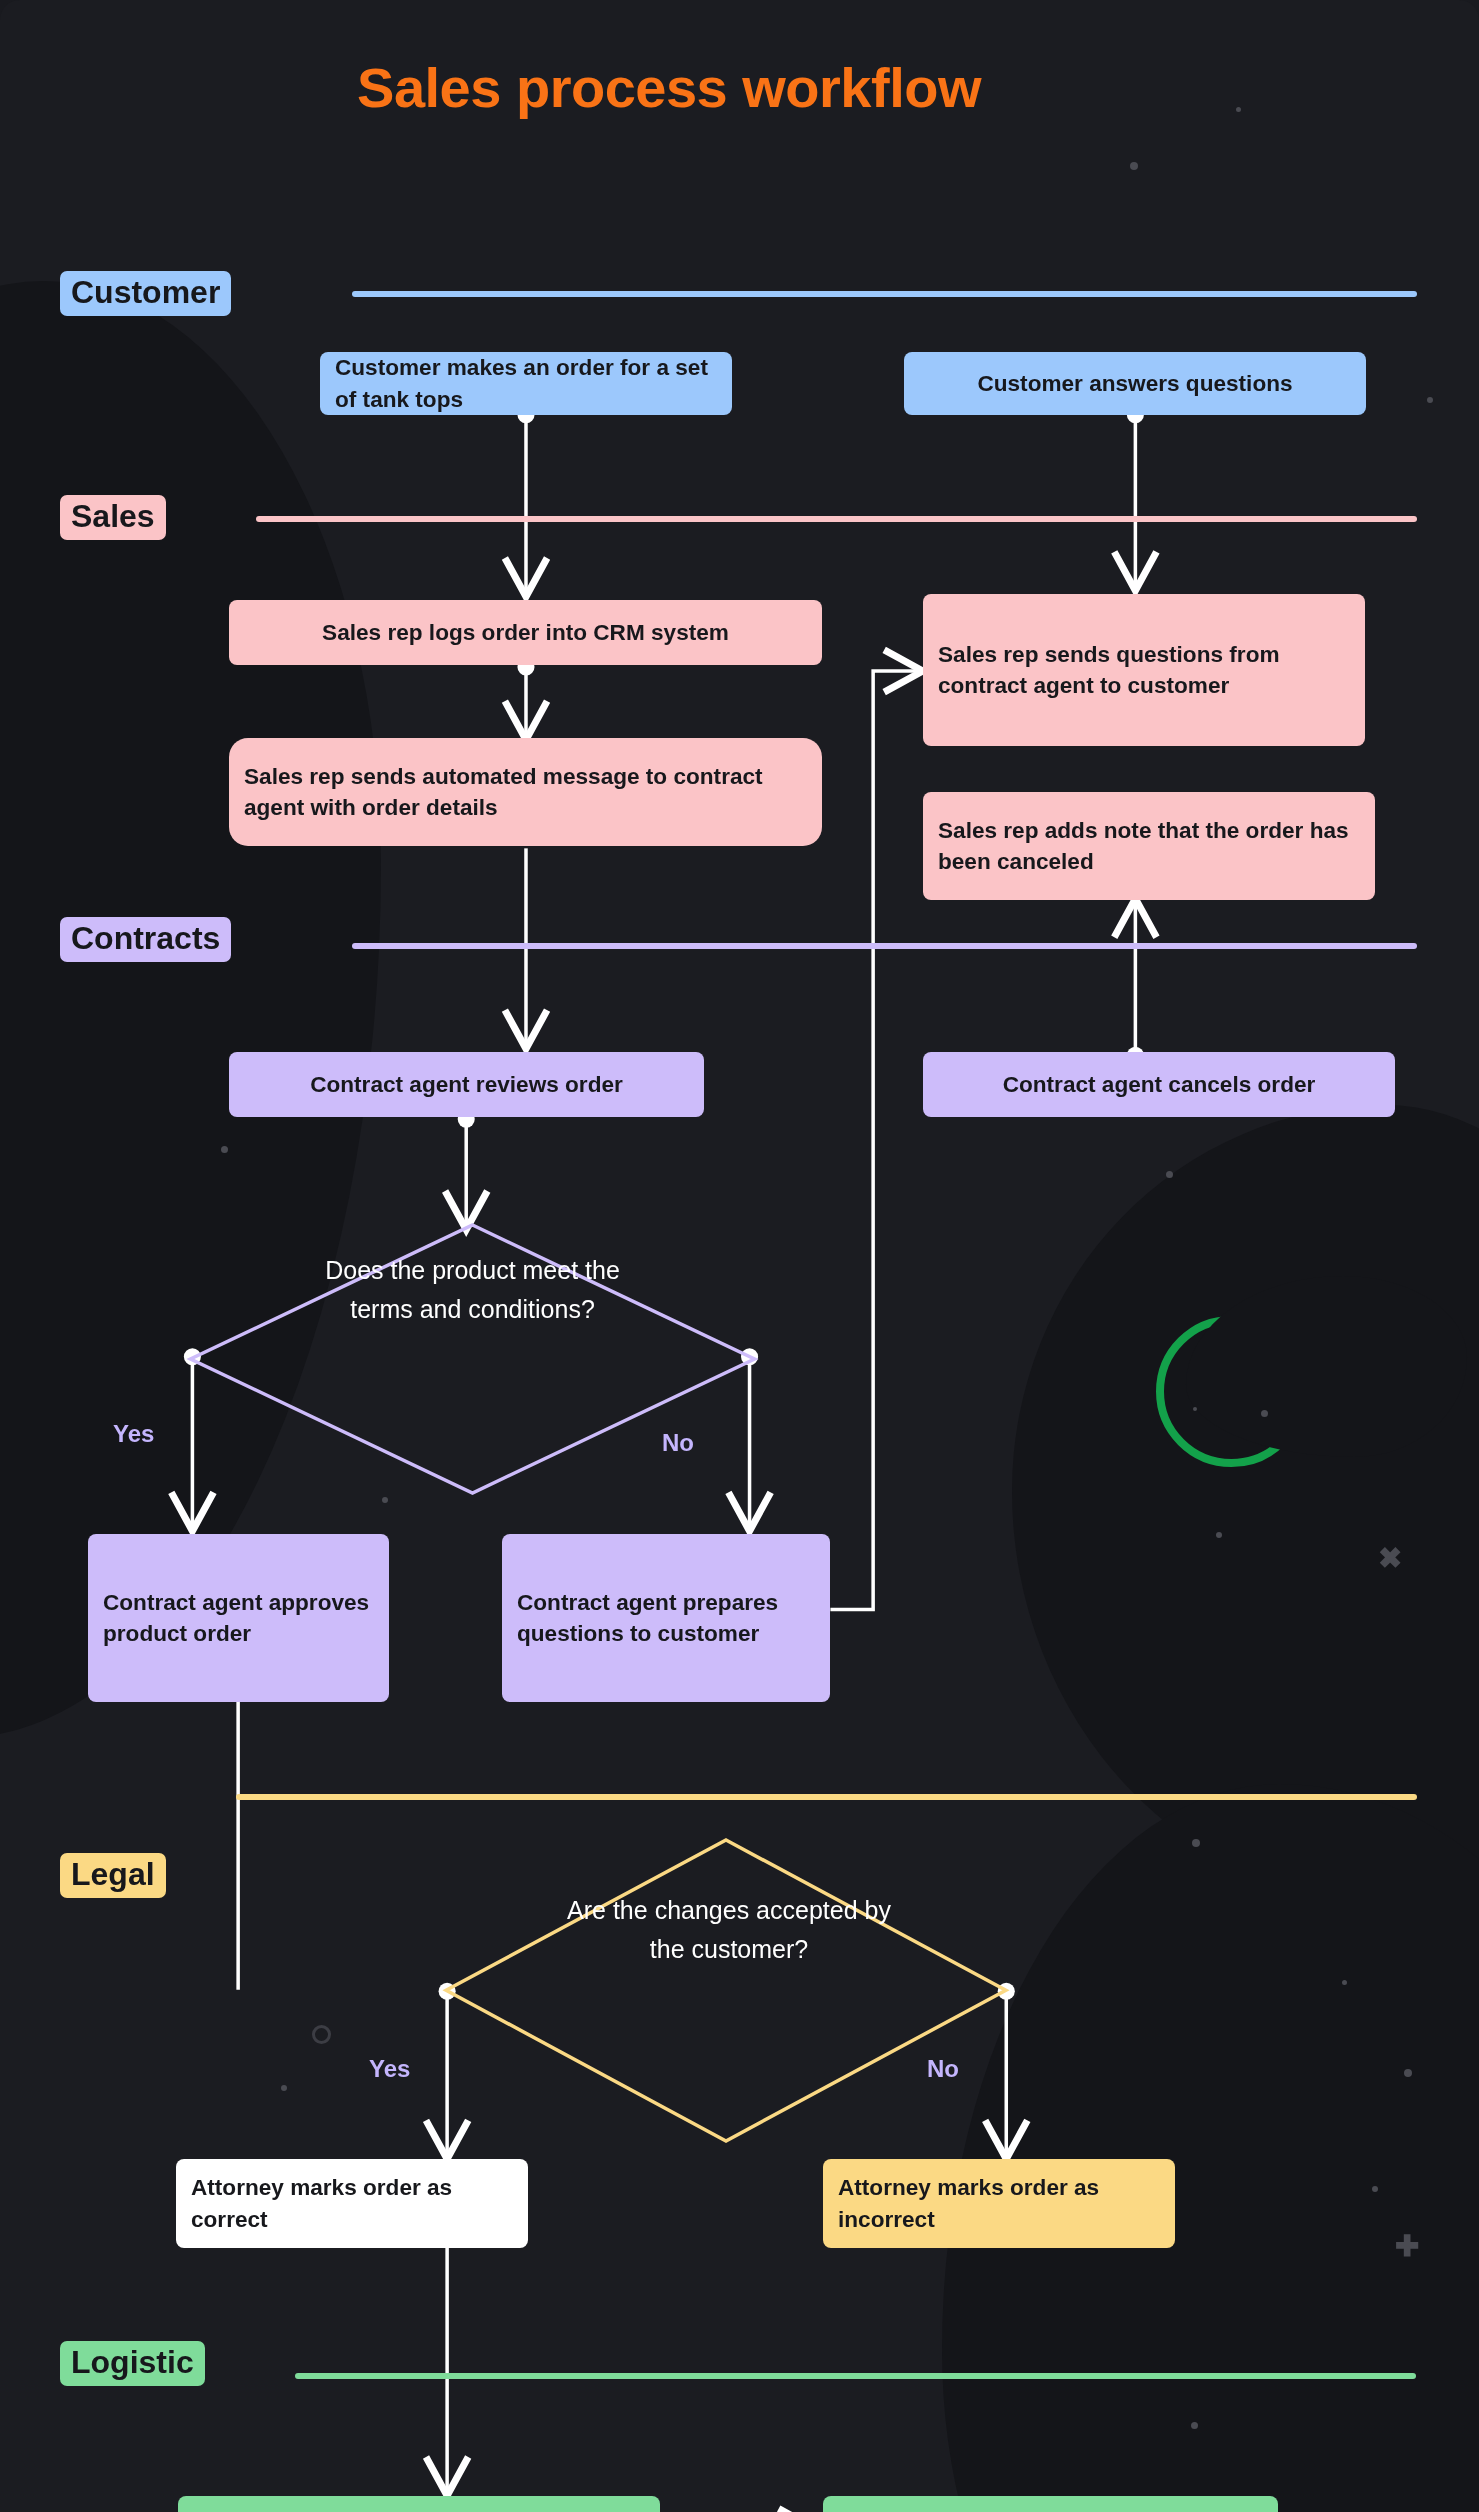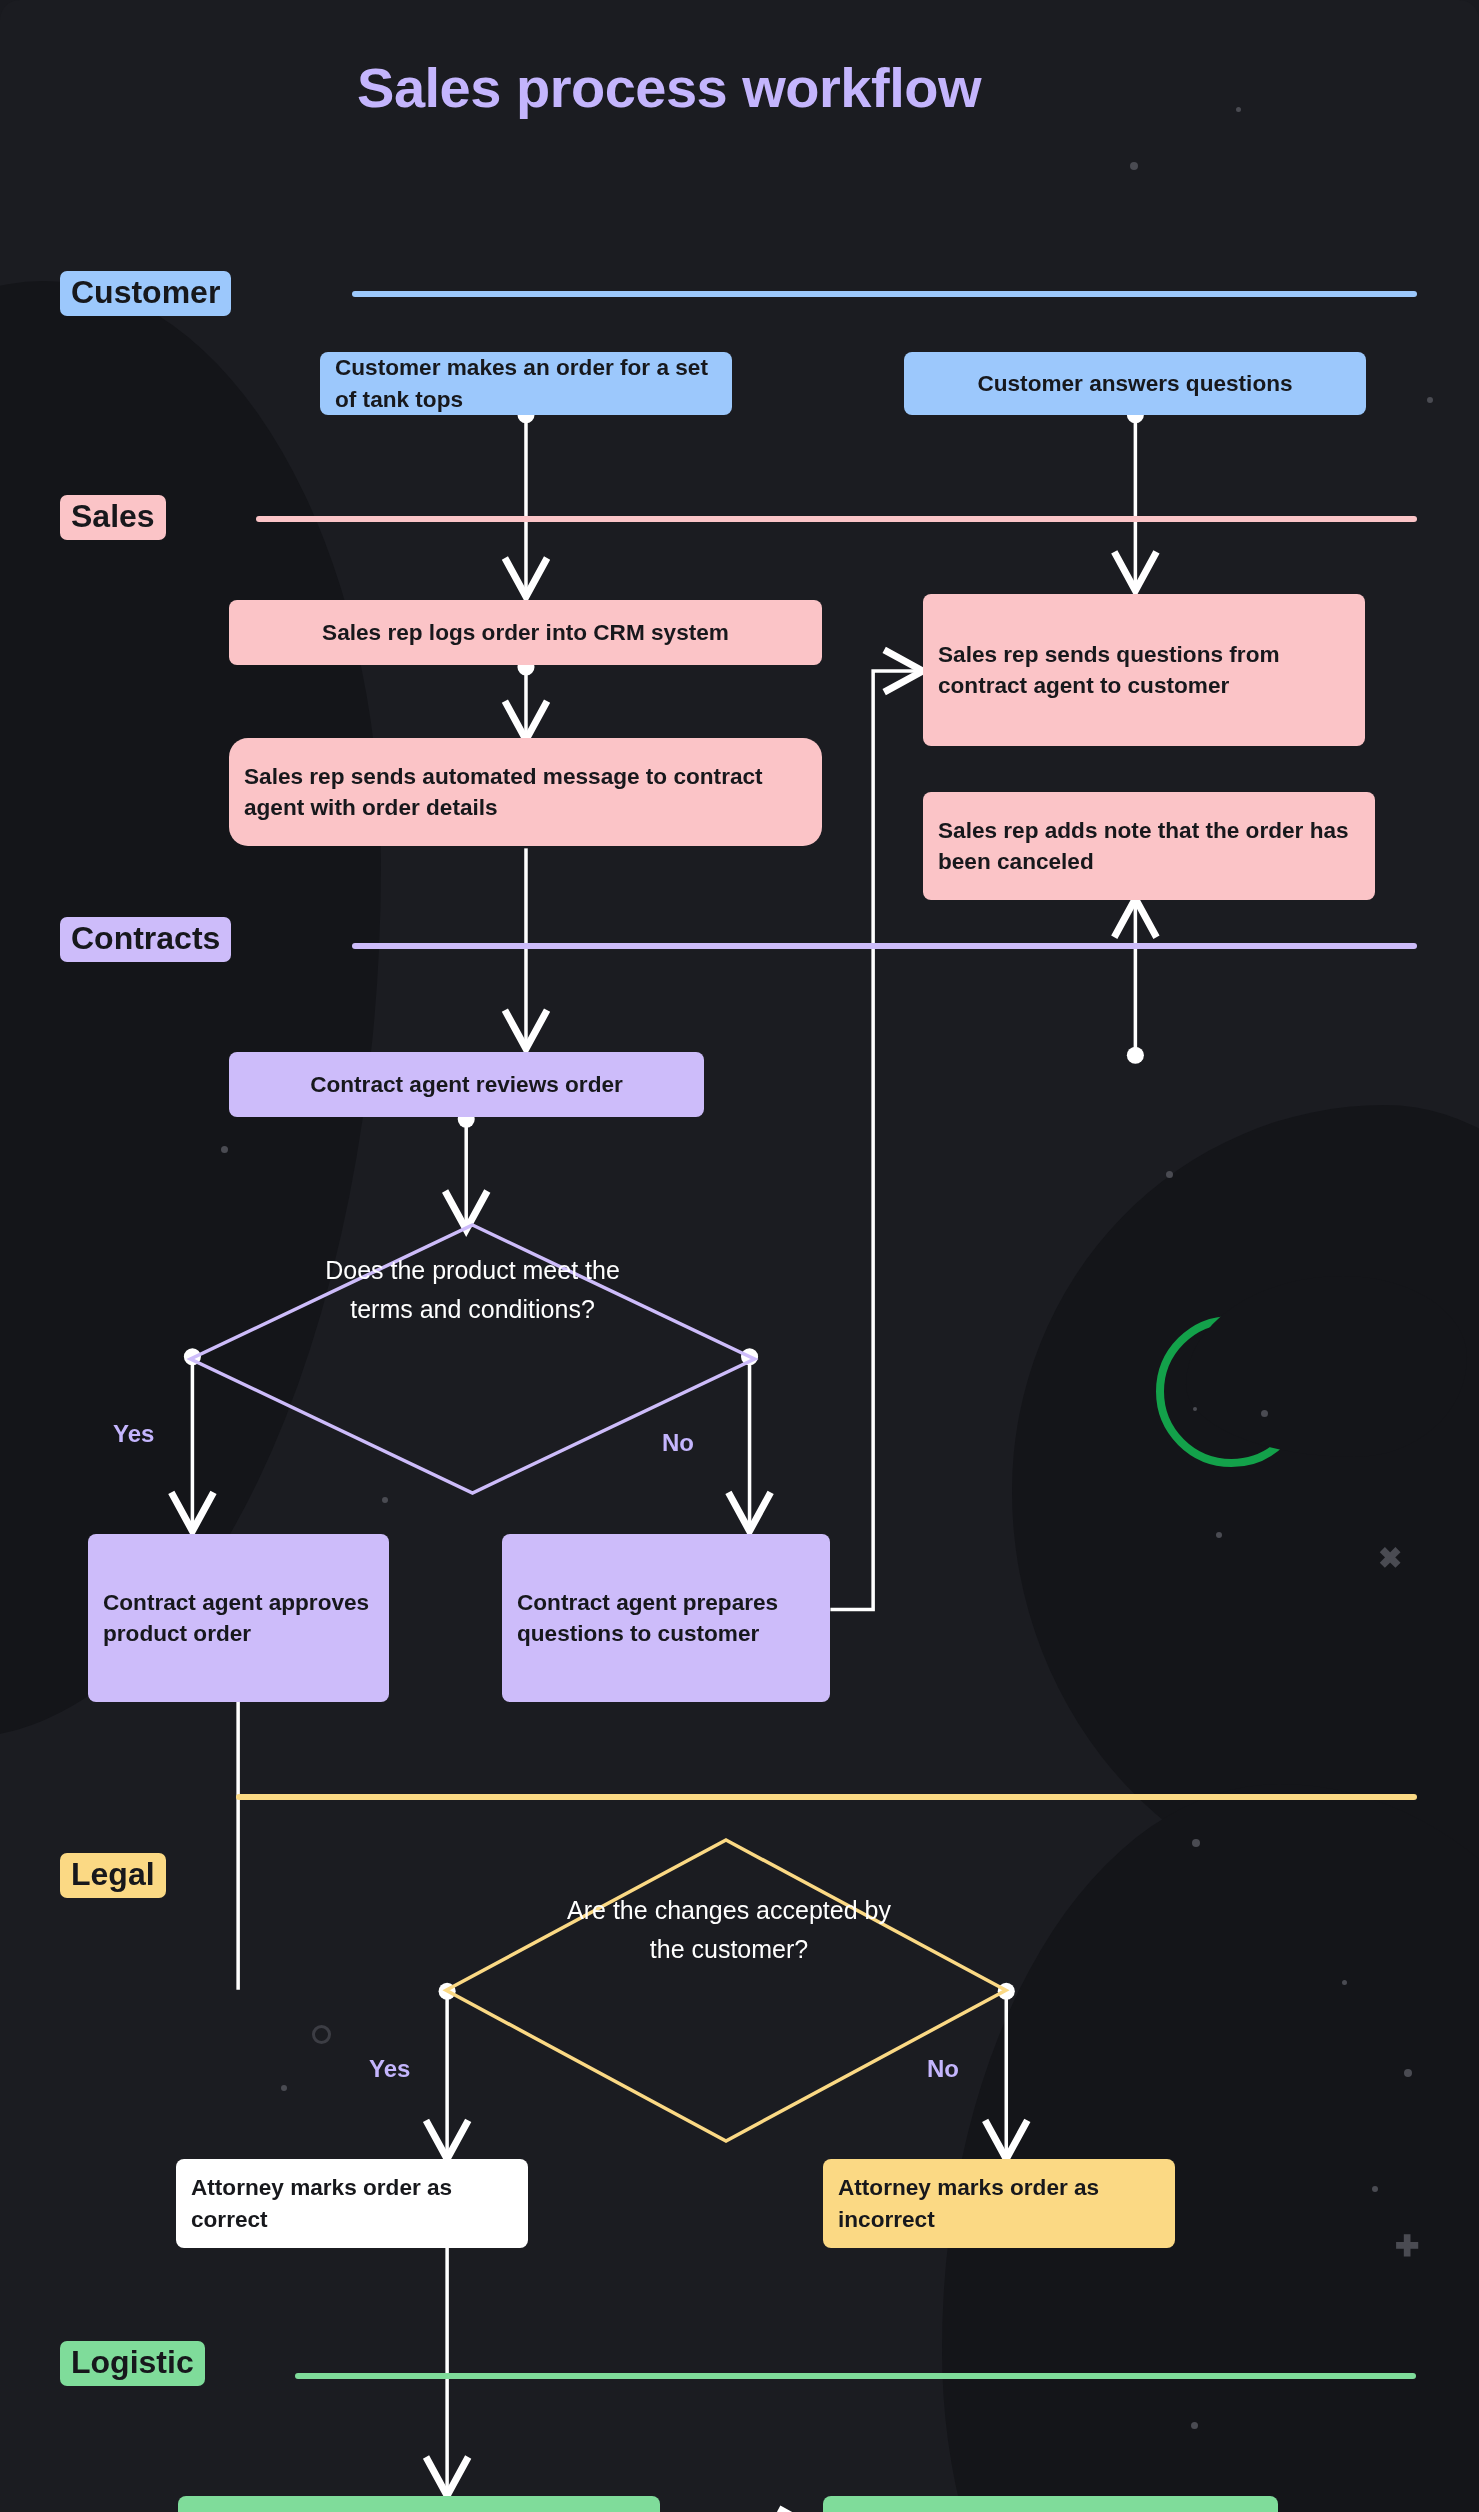--- a/index.html
+++ b/index.html
@@ -78,21 +78,21 @@
     border: 3.5px solid #3c3d44;
     border-radius: 50%;
   }
 
   
   #title {
     position: absolute;
     left: 0; top: 55px;
     width: 1338px;
     text-align: center;
-    color: #c4b5fd;
+    color: #f97316;
     font-size: 56px;
     font-weight: bold;
     letter-spacing: -0.5px;
   }
 
   
   .lane-label {
     position: absolute;
     border-radius: 7px;
     color: #17181c;
@@ -243,20 +243,21 @@
 
   <div class="node" style="left:923px; top:594px; width:442px; height:152px; background:#FBC4C7;">Sales rep sends questions from contract agent to customer</div>
 
   <div class="node" style="left:923px; top:792px; width:452px; height:108px; background:#FBC4C7;">Sales rep adds note that the order has been canceled</div>
 
   <div class="lane-label" style="left:60px; top:917px; background:#CDBCFA;">Contracts</div>
   <div class="lane-rule" style="left:352px; top:943px; width:1065px; background:#CDBCFA;"></div>
 
   <div class="node center" style="left:229px; top:1052px; width:475px; height:65px; background:#CDBCFA;">Contract agent reviews order</div>
 
+  <div class="node center" style="left:923px; top:1052px; width:472px; height:65px; background:#CDBCFA;">Contract agent cancels order</div>
 
   <svg style="position:absolute; left:186px; top:1221px; width:573px; height:276px;" viewBox="0 0 1140 550">
     <polygon points="570,8 1132,275 570,542 8,275" fill="none" stroke="#CDBCFA" stroke-width="7"></polygon>
   </svg>
   <div class="diamond-text" style="left:322px; top:1251px; width:301px;">Does the product meet the terms and conditions?</div>
 
   <div class="branch-label" style="left:113px; top:1420px;">Yes</div>
   <div class="branch-label" style="left:662px; top:1429px;">No</div>
 
   <div class="node" style="left:502px; top:1534px; width:328px; height:168px; background:#CDBCFA;">Contract agent prepares questions to customer</div>

